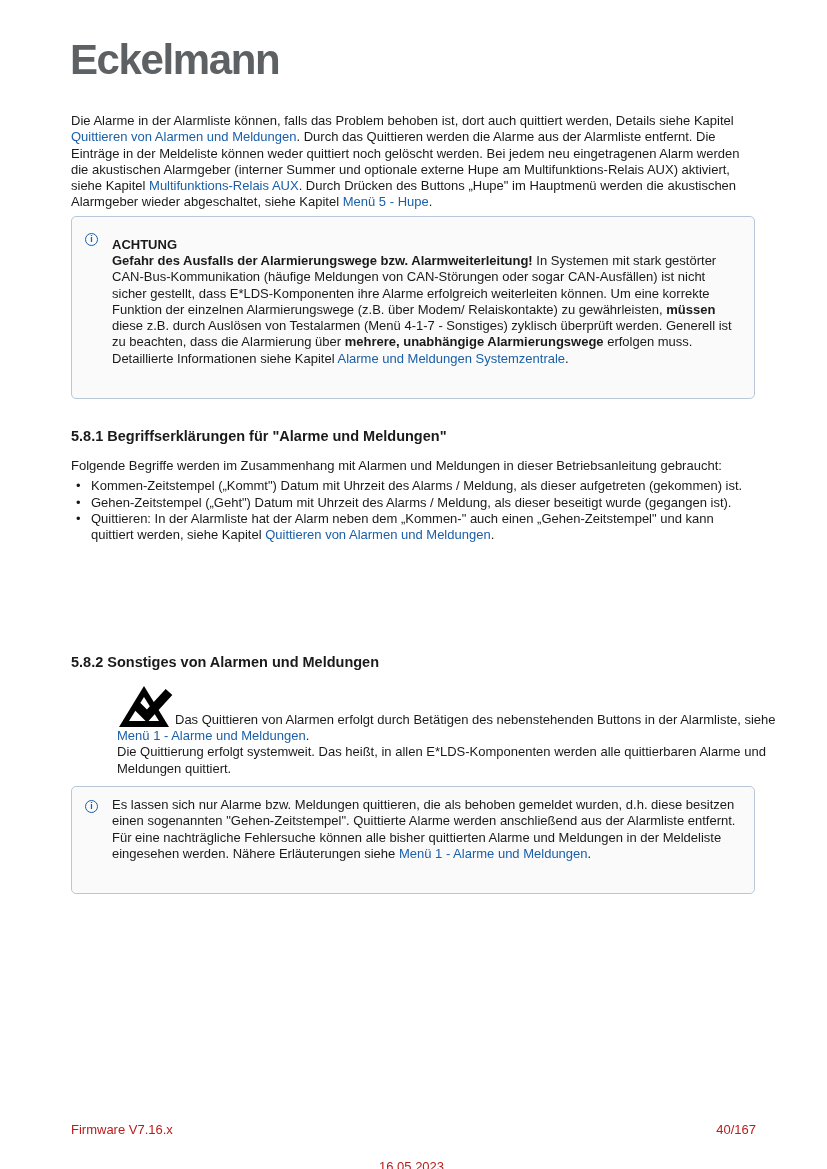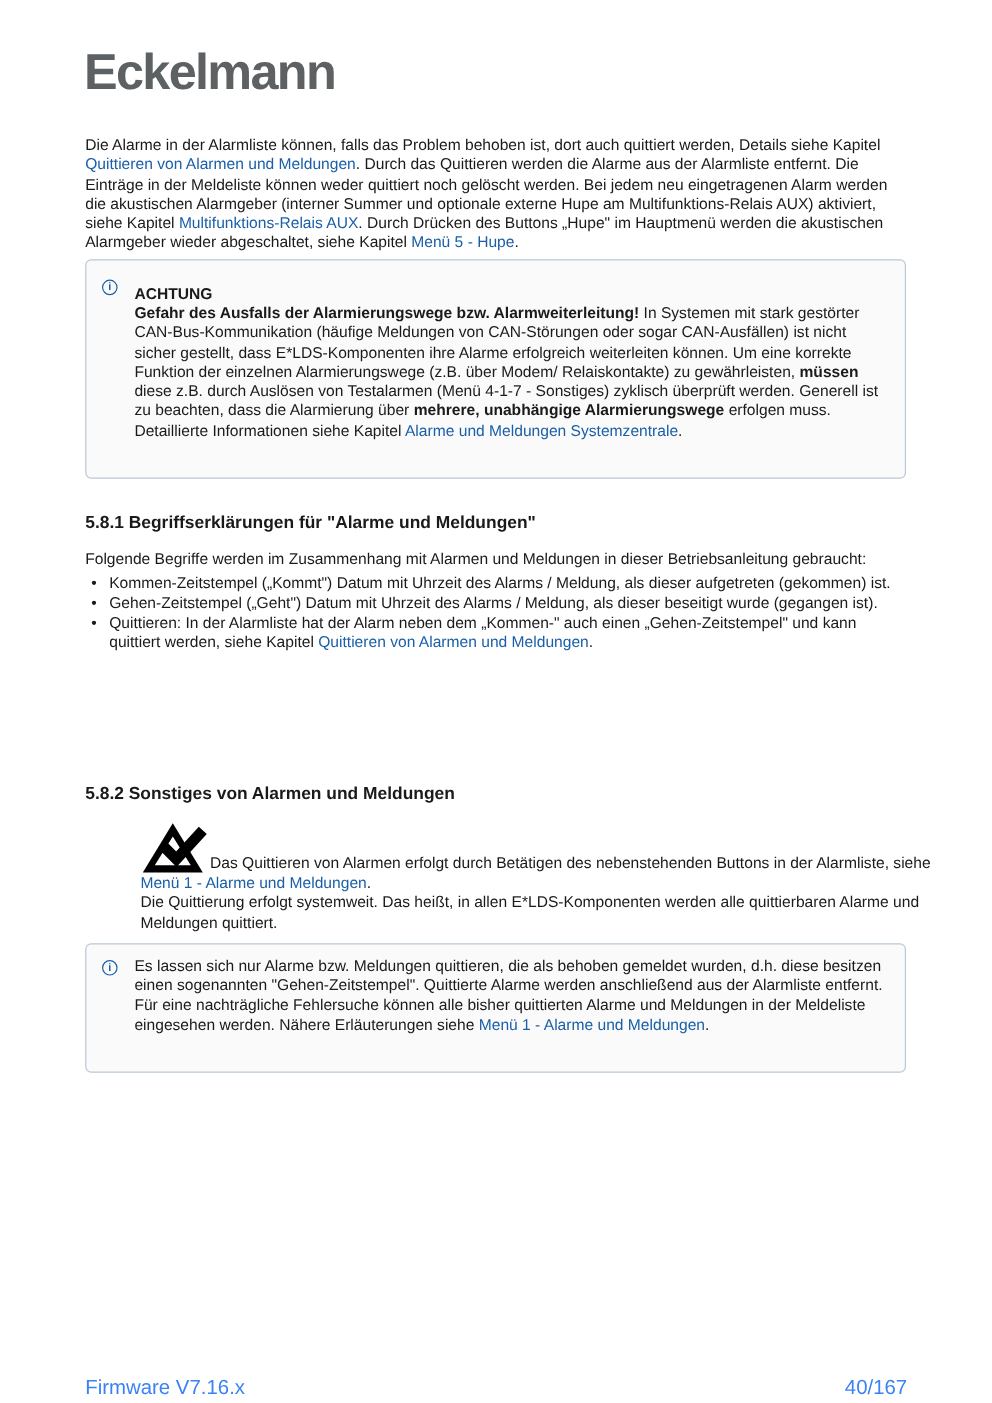--- a/index.html
+++ b/index.html
@@ -24,21 +24,21 @@
   .box2 .box-body { position: absolute; left: 40px; top: 10px; width: 630px; }
   h3 { position: absolute; left: 71px; margin: 0; font-size: 14.5px; font-weight: bold; color: #1a1a1a; }
   .h581 { top: 428px; }
   .h582 { top: 654px; }
   .sec1 { top: 458px; }
   ul { margin: 4px 0 0 0; padding: 0; list-style: none; }
   li { position: relative; padding-left: 20px; }
   li::before { content: "•"; position: absolute; left: 5px; top: 0; }
   .quit-wrap { position: absolute; left: 71px; top: 684px; width: 690px; margin-left: 46px; }
   .ack-icon { display: inline-block; width: 56px; height: 44px; vertical-align: bottom; margin-right: 2px; }
-  .footer { position: absolute; top: 1149px; font-size: 17px; color: #3b82f6; }
+  .footer { position: absolute; top: 1122px; font-size: 13px; color: #b91c1c; }
   .f-left { left: 71px; }
   .f-mid { left: 379px; margin-top: 37px; }
   .f-right { right: 71px; }
   b { font-weight: bold; }
 </style>
 </head>
 <body>
 
 <div class="logo">Eckelmann</div>
 

